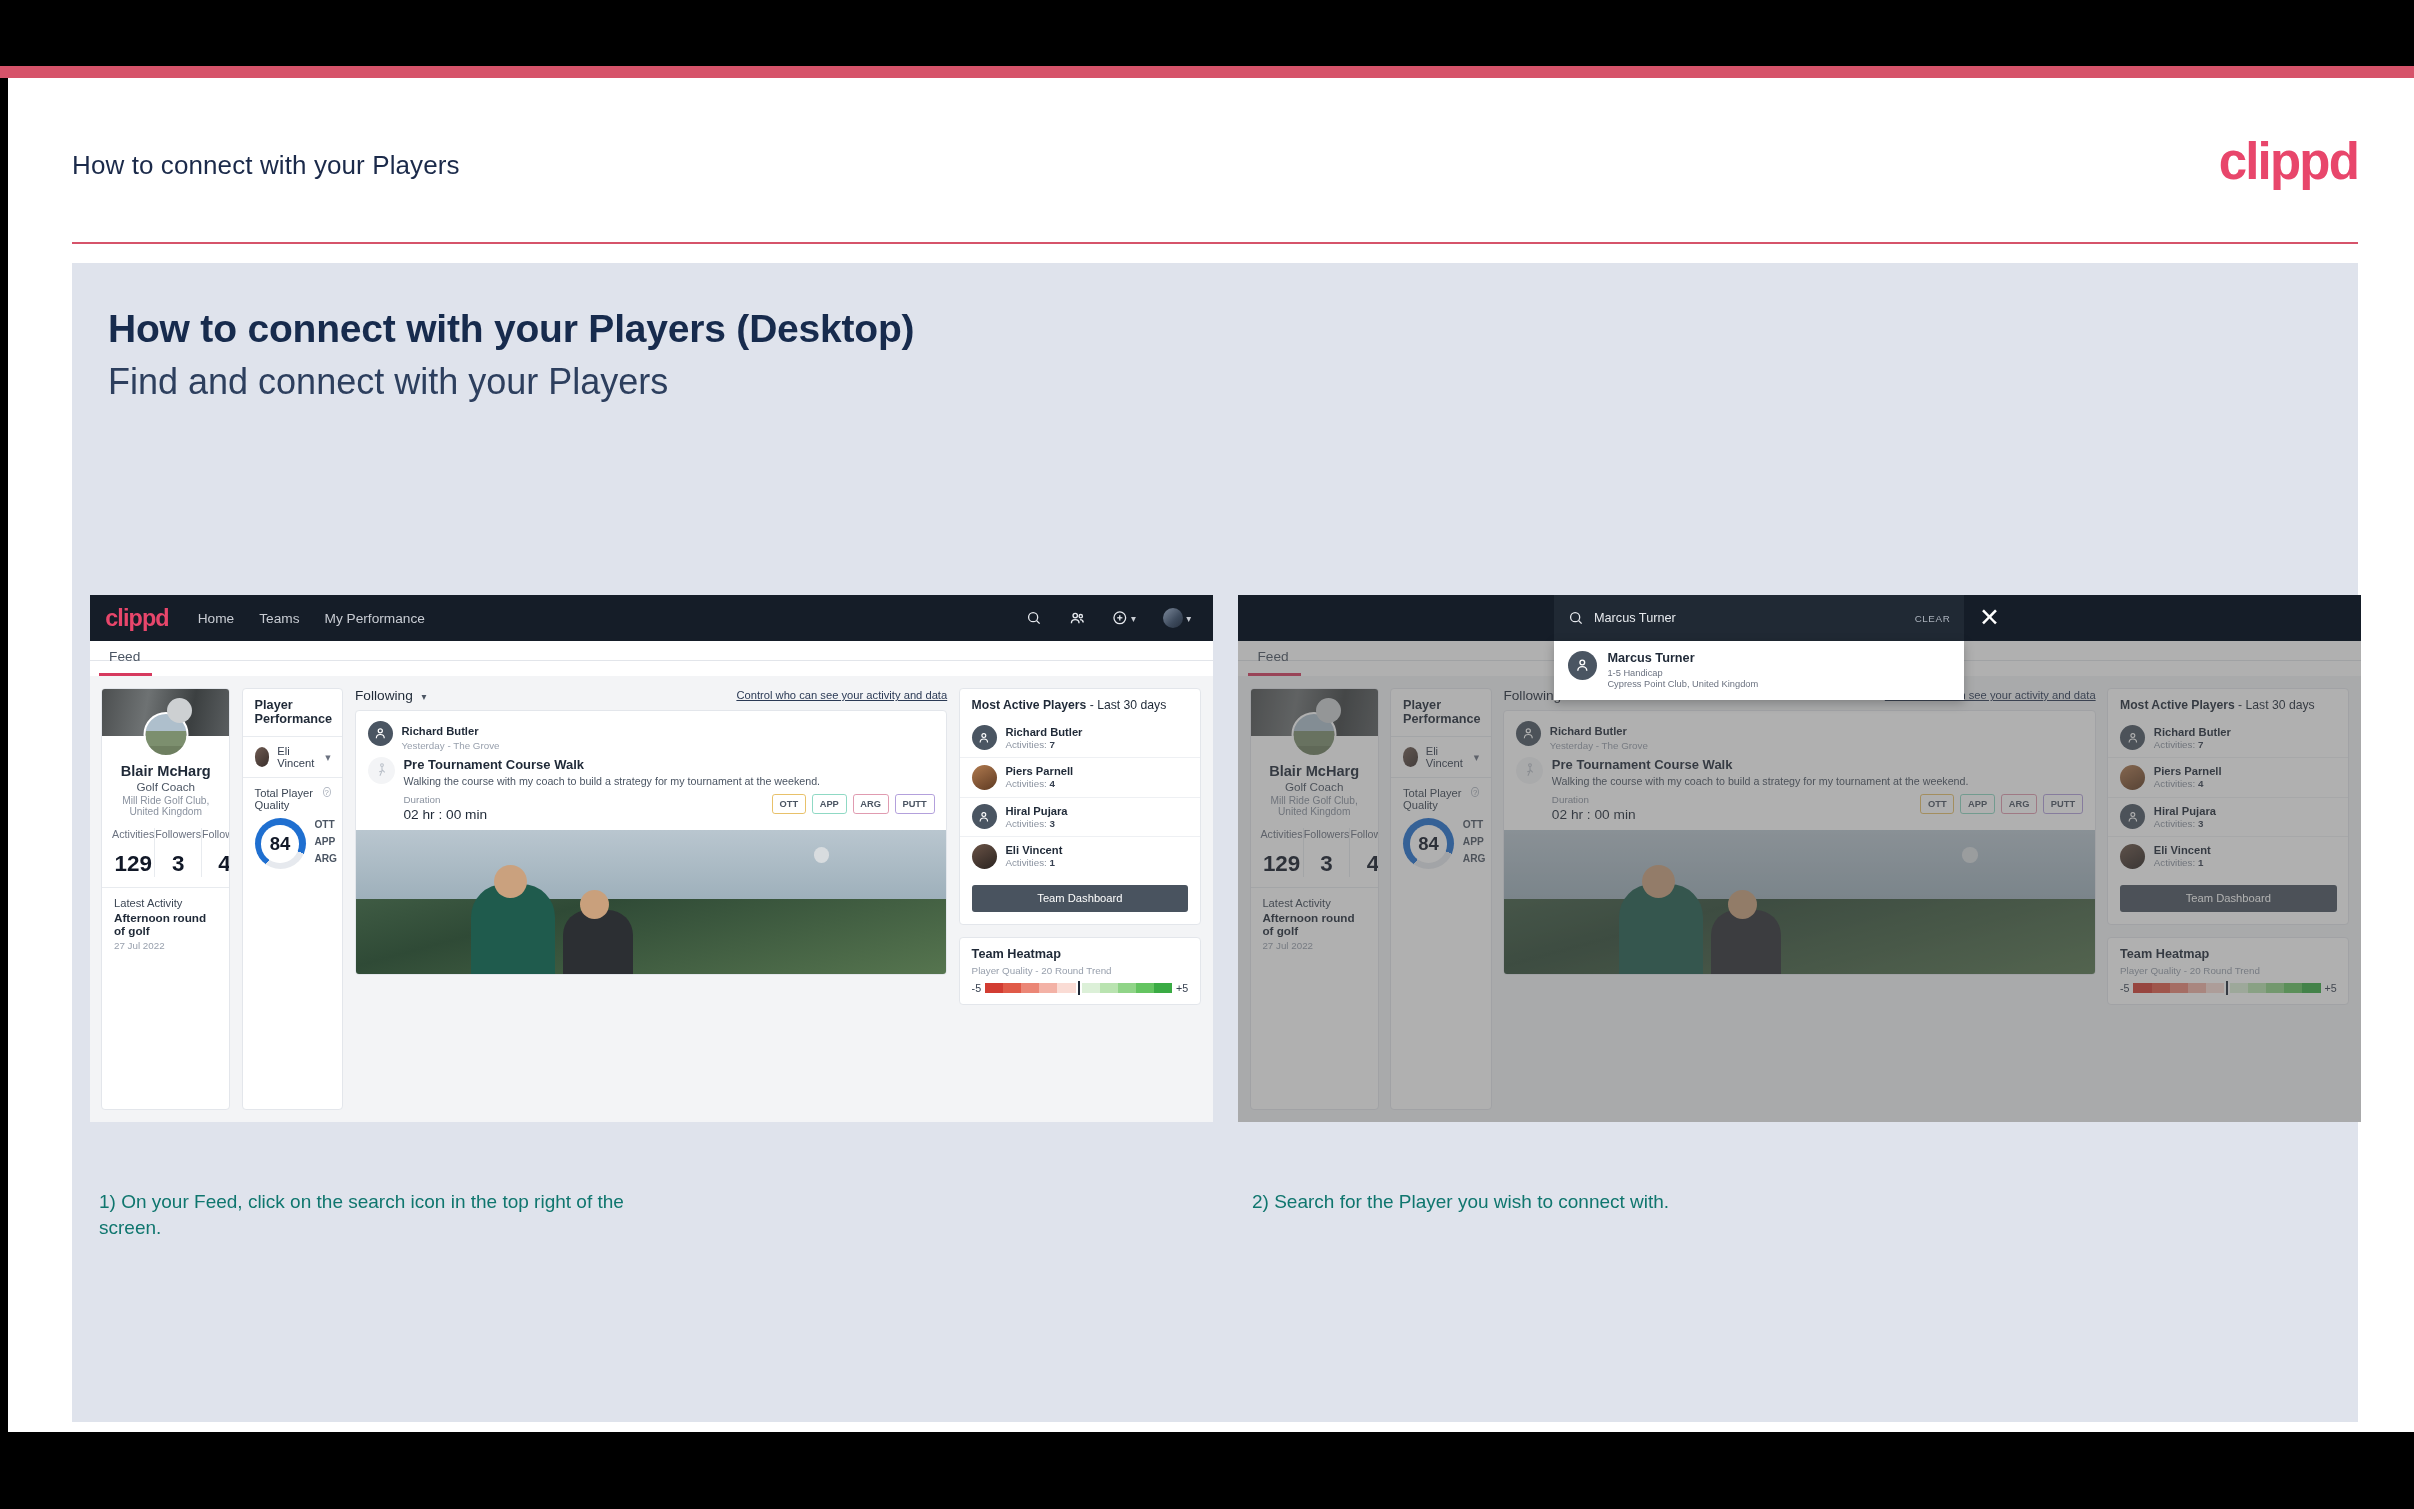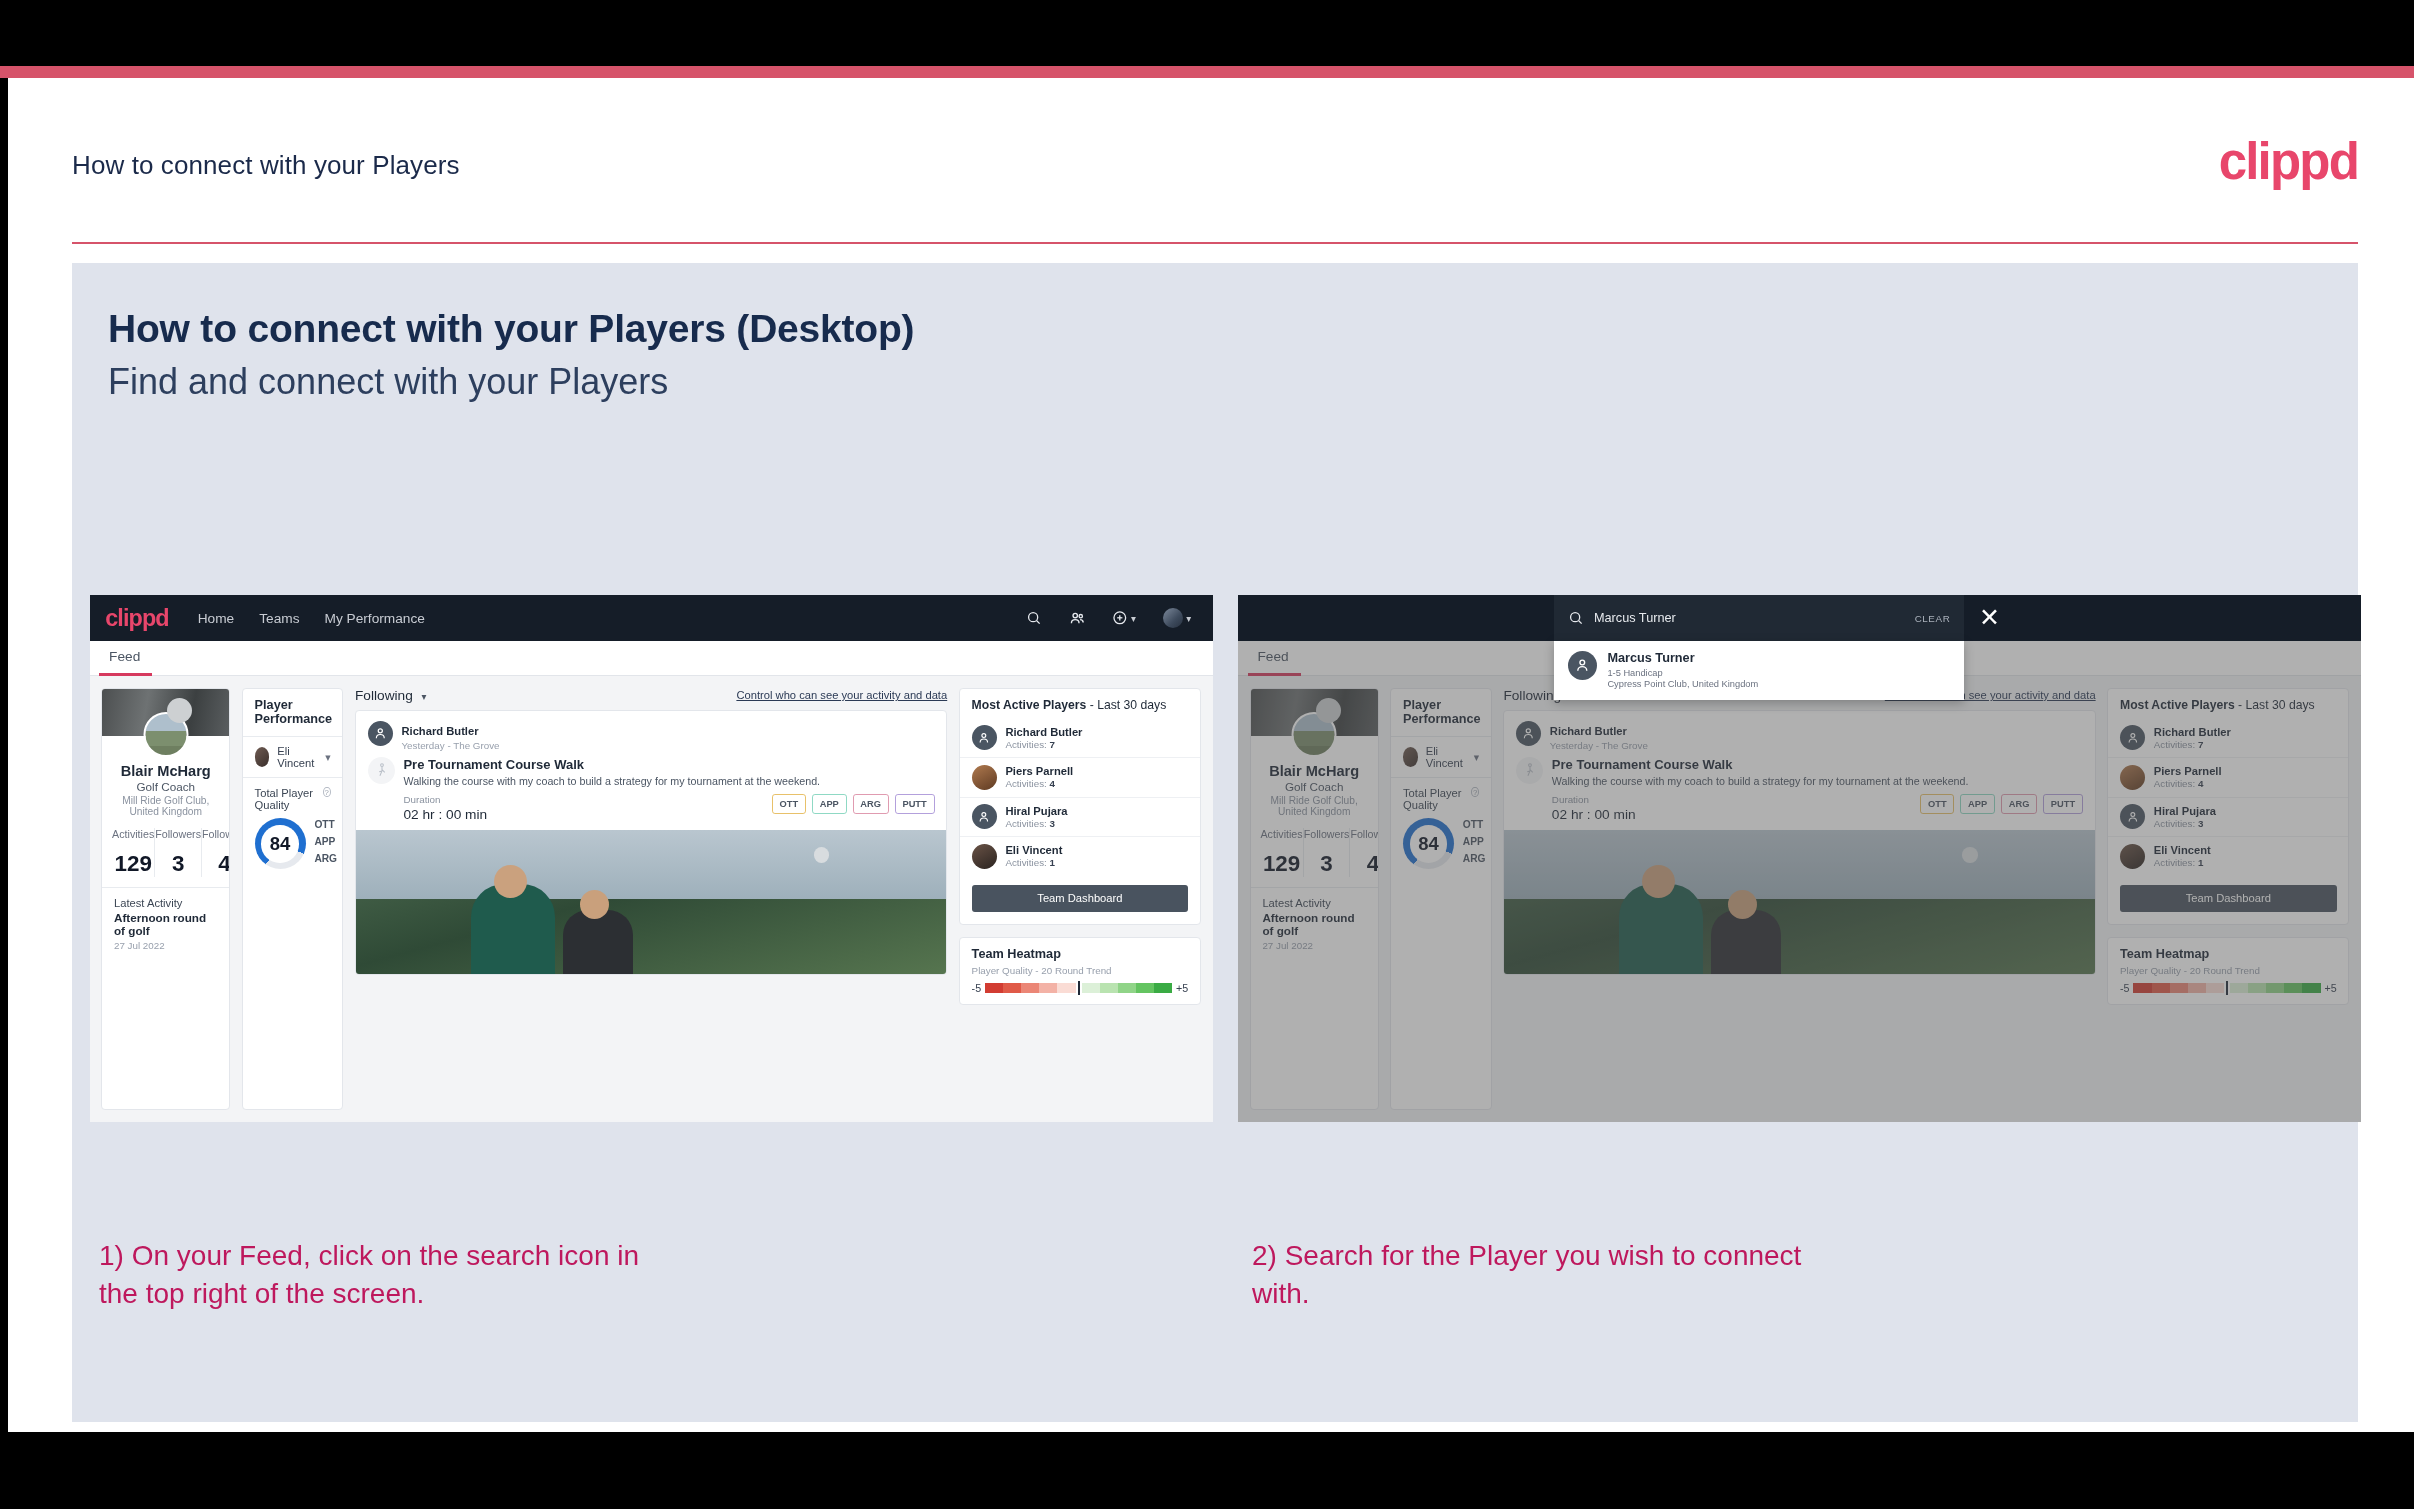--- a/index.html
+++ b/index.html
@@ -44,21 +44,21 @@
   .panel-title {
     position:absolute; left:36px; top:44px;
     font-size:39px; font-weight:bold; color:#172b4d; letter-spacing:-0.2px;
   }
   .panel-sub {
     position:absolute; left:36px; top:98px;
     font-size:36px; color:#2d3f5e; font-weight:400;
   }
 
   .caption {
-    position:absolute; font-size:28px; color:#be185d; line-height:1.35;margin-top:48px;
+    position:absolute; font-size:19px; color:#0f766e; line-height:1.35;
   }
   .caption.one { left:27px; top:926px; width:585px; }
   .caption.two { left:1180px; top:926px; width:585px; }
 
   
   .shot {
     position:absolute; top:332px; width:1123px; height:527px;
     background:#fff; overflow:hidden;
   }
   .shot.left { left:17.6px; }
@@ -78,21 +78,21 @@
     margin-left:auto; display:flex; align-items:center; gap:27px; padding-right:5.9px;
   }
   .nav-ic { color:#e6e9ee; display:flex; align-items:center; }
   .nav-avatar {
     width:20.5px; height:20.5px; border-radius:50%;
     background:linear-gradient(135deg,#7d8a9c,#3d4a5c 60%,#27313f);
   }
   .caret { font-size:9.8px; color:#c8ccd3; margin-left:2.9px; }
 
   .tabbar {
-    position:absolute; left:0; top:46px; width:100%; height:35px;
+    position:absolute; left:0; top:46px; width:100%; height:20px;
     background:#fff; border-bottom:1px solid #e2e5ea;
   }
   .tab-feed {
     position:absolute; left:19.5px; top:7.8px; font-size:13.7px; color:#4b5563;
   }
   .tab-underline {
     position:absolute; left:9.8px; top:32px; width:53px; height:2.9px; background:#d6395e;
   }
 
   .app-body {

